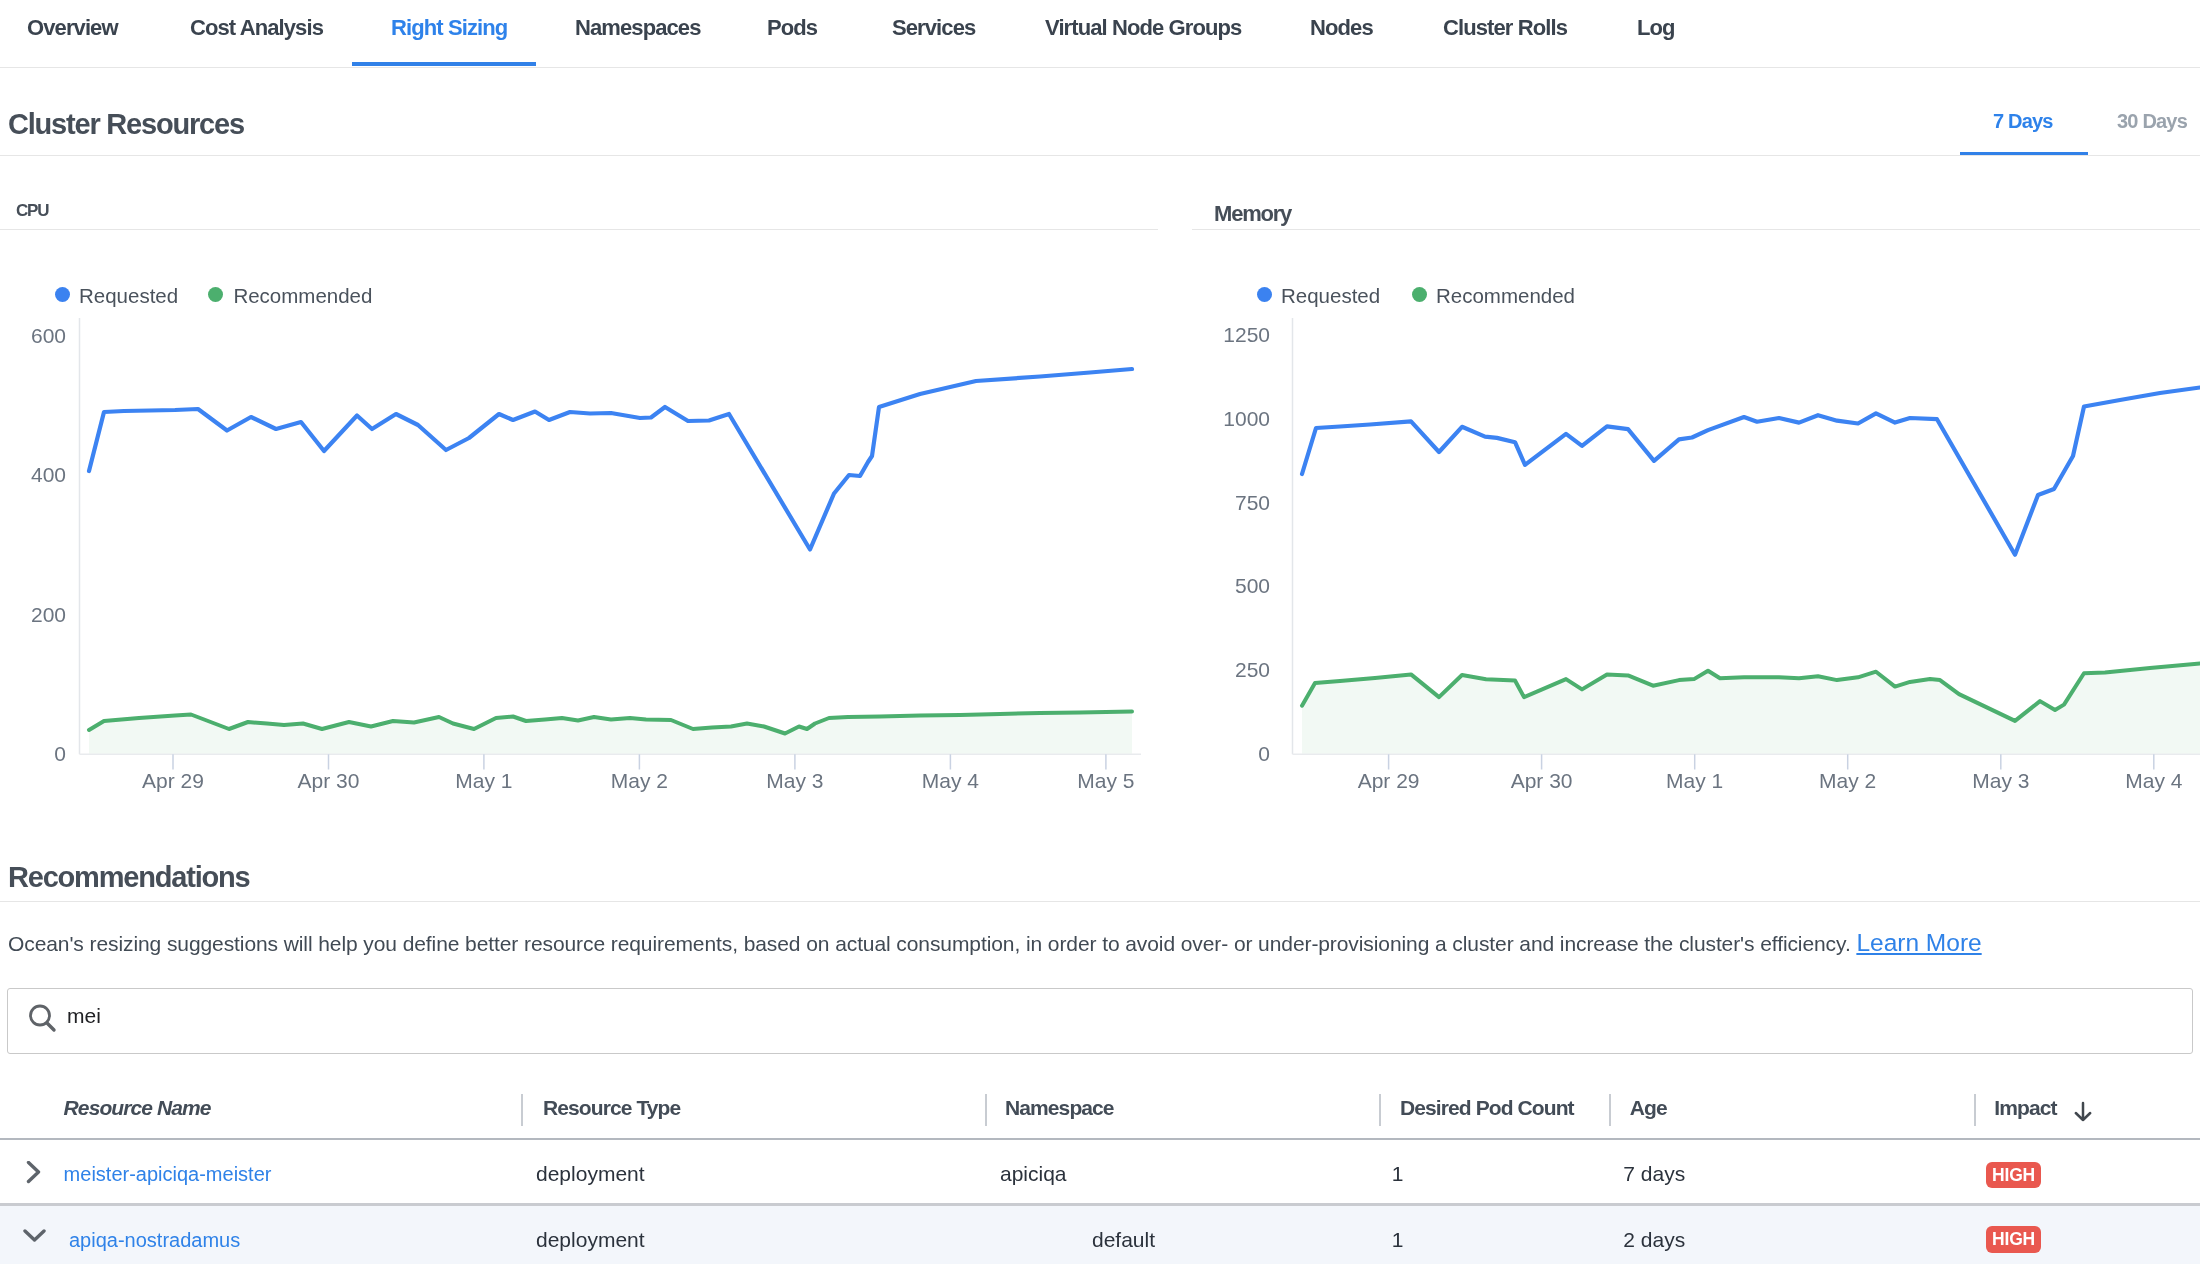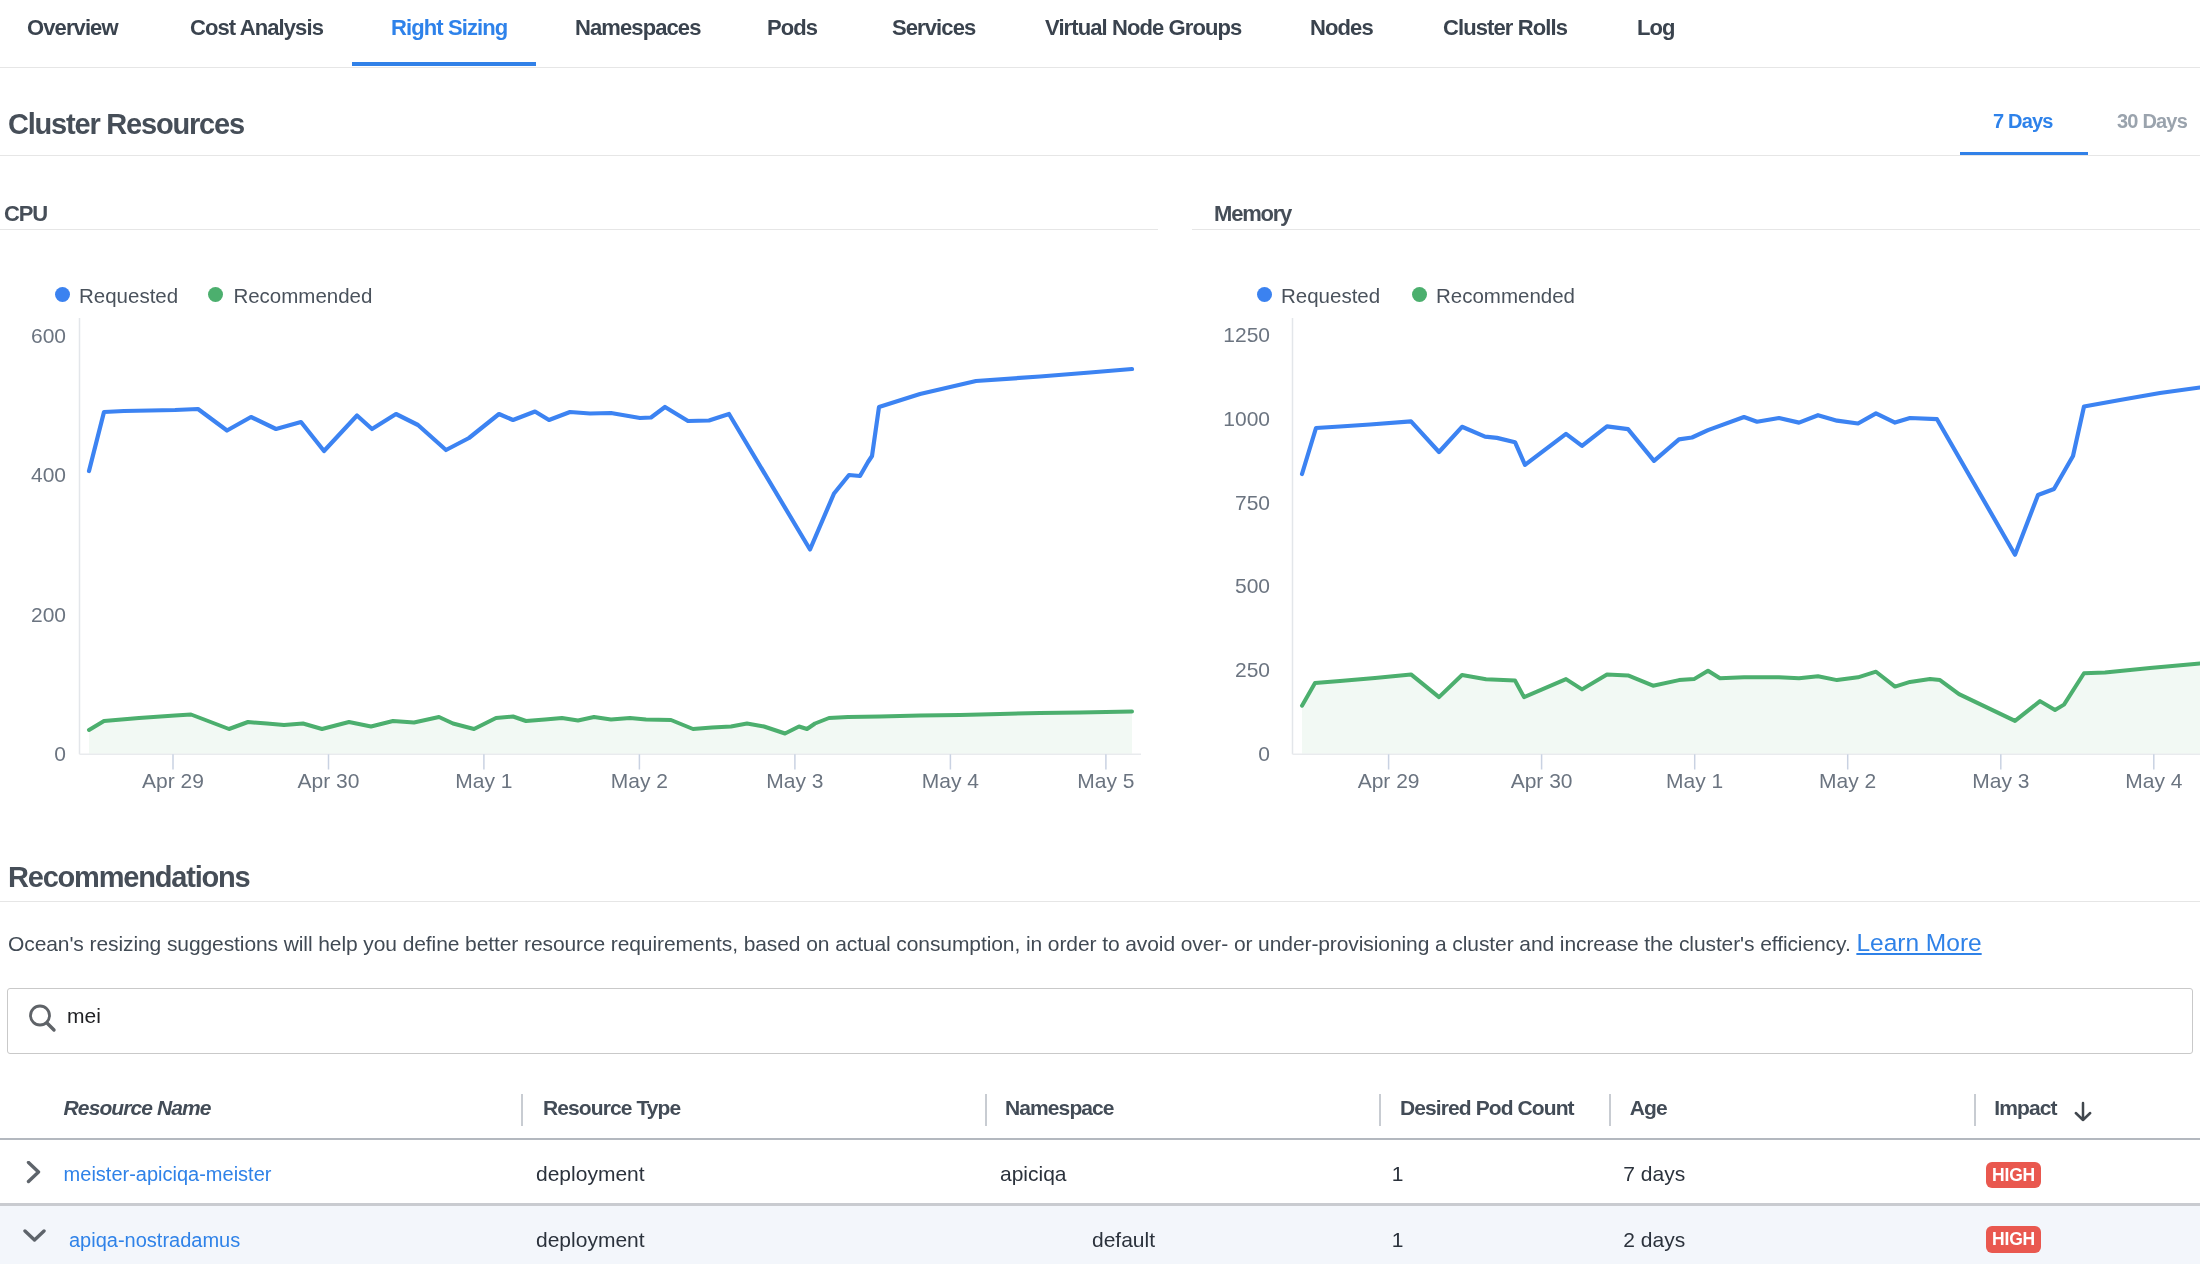--- a/index.html
+++ b/index.html
@@ -29,21 +29,21 @@
 <div class="tab" style="left:1637px">Log</div>
 <div class="abs" style="left:352px;top:62px;width:184px;height:4px;background:#3181e8;"></div>
 <div class="hline" style="left:0;top:66.5px;width:2200px;"></div>
 
 <div class="h2" style="left:8px;top:108px;">Cluster Resources</div>
 <div class="abs" style="left:1993px;top:110px;font-size:20px;font-weight:700;letter-spacing:-0.8px;color:#2e82ea;">7 Days</div>
 <div class="abs" style="left:2117px;top:110px;font-size:20px;font-weight:700;letter-spacing:-0.8px;color:#9aa3ad;">30 Days</div>
 <div class="hline" style="left:0;top:154.5px;width:2200px;"></div>
 <div class="abs" style="left:1960px;top:152px;width:128px;height:3px;background:#3181e8;"></div>
 
-<div class="abs" style="left:4px;top:201px;font-size:22px;font-weight:700;letter-spacing:-1.2px;color:#464e58;">CPU</div>
+<div class="abs" style="left:16px;top:201px;font-size:17px;font-weight:700;letter-spacing:-1.2px;color:#464e58;">CPU</div>
 <div class="hline" style="left:0;top:228.5px;width:1158px;"></div>
 <div class="abs" style="left:1214px;top:201px;font-size:22px;font-weight:700;letter-spacing:-1.2px;color:#464e58;">Memory</div>
 <div class="hline" style="left:1192px;top:228.5px;width:1008px;"></div>
 
 <div class="abs" style="left:54.5px;top:287px;width:15px;height:15px;border-radius:50%;background:#3b82f0;"></div>
 <div class="abs" style="left:79px;top:284px;font-size:20.5px;color:#4a525c;">Requested</div>
 <div class="abs" style="left:208px;top:287px;width:15px;height:15px;border-radius:50%;background:#4caf6e;"></div>
 <div class="abs" style="left:233.4px;top:284px;font-size:20.5px;color:#4a525c;">Recommended</div>
 <div class="abs" style="left:1257.3px;top:287px;width:15px;height:15px;border-radius:50%;background:#3b82f0;"></div>
 <div class="abs" style="left:1281px;top:284px;font-size:20.5px;color:#4a525c;">Requested</div>

